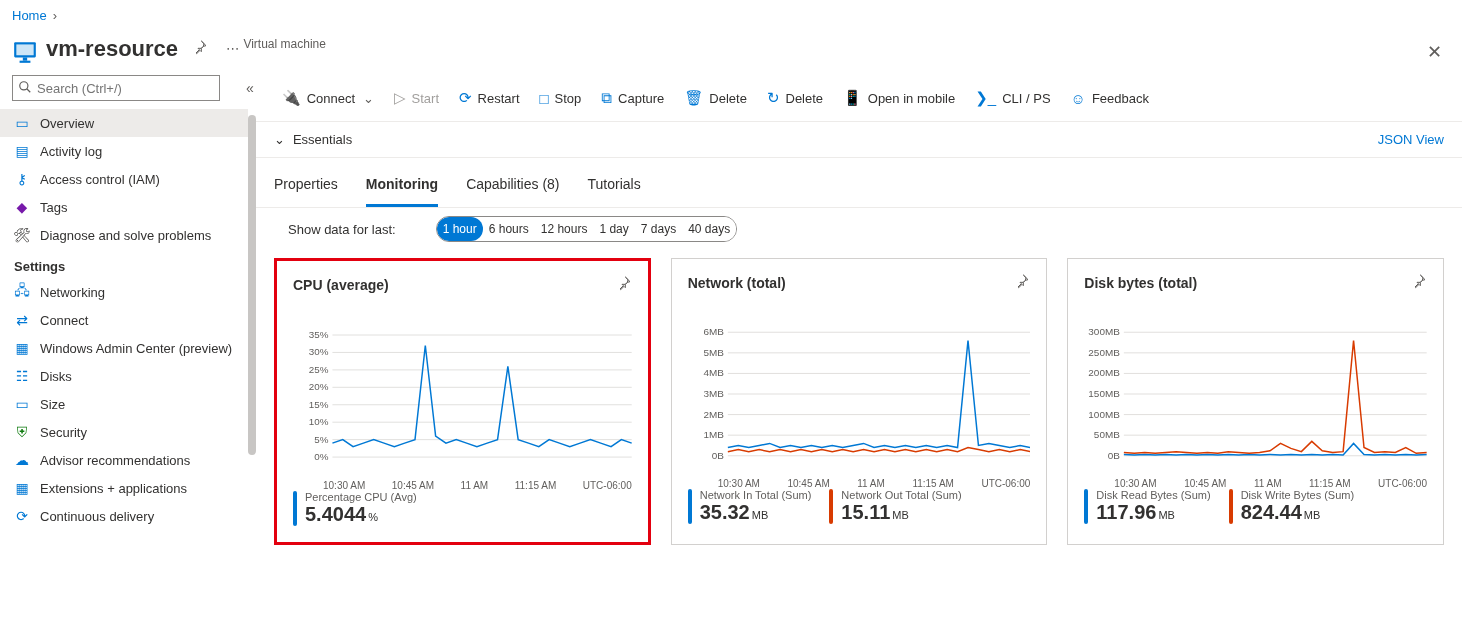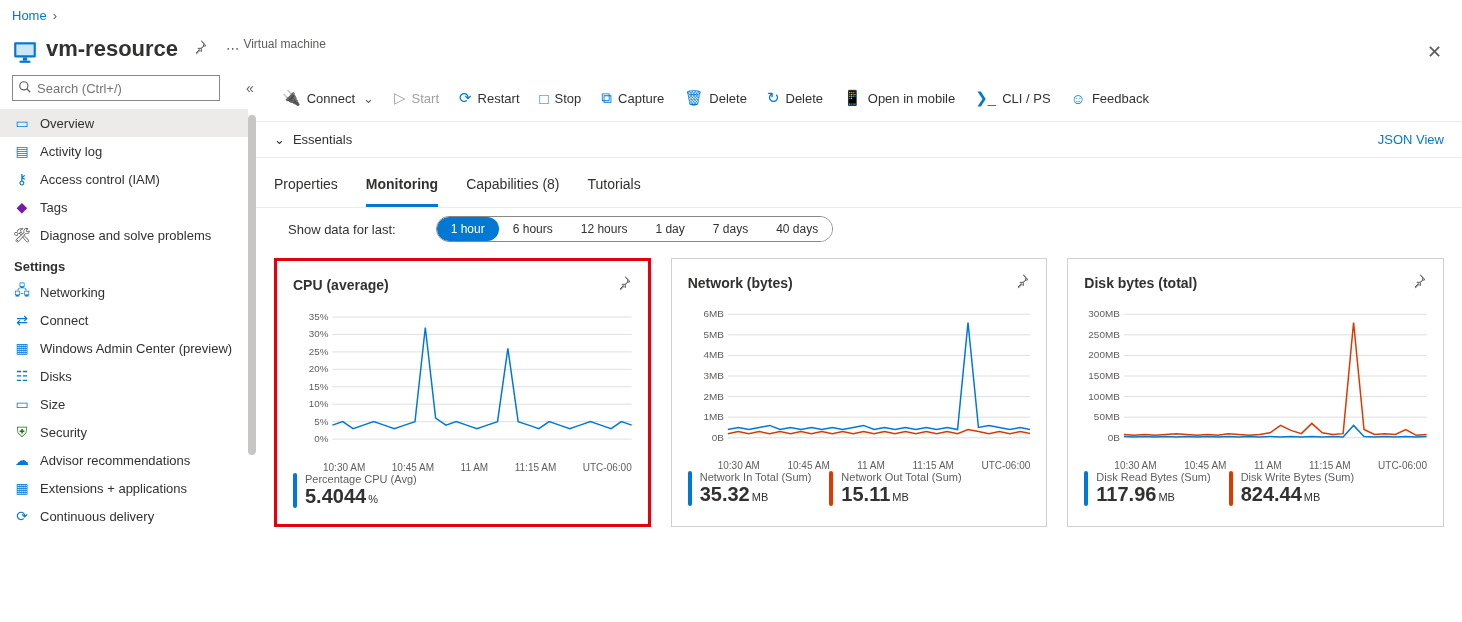--- a/index.html
+++ b/index.html
@@ -38,26 +38,26 @@
 .essentials{display:flex;align-items:center;justify-content:space-between;padding:10px 18px;border-bottom:1px solid #edebe9}
 .essentials-left{display:flex;align-items:center;gap:8px;cursor:pointer}
 .tabs{display:flex;gap:28px;padding:10px 18px 0 18px;border-bottom:1px solid #edebe9}
 .tab{padding:8px 0 12px 0;cursor:pointer;font-size:14px;color:#323130;border-bottom:3px solid transparent}
 .tab.active{border-bottom-color:#0078d4;font-weight:600}
 .metrics-head{display:flex;align-items:center;gap:14px;padding:16px 18px 6px 32px}
 .metrics-head h2{font-size:16px;font-weight:700}
 .time-row{display:flex;align-items:center;gap:40px;padding:8px 18px 16px 32px}
 .time-label{font-size:13px;color:#323130}
 .time-pills{display:flex;align-items:center;border:1px solid #8a8886;border-radius:14px;overflow:hidden;height:26px}
-.pill{padding:4px 14px;font-size:12px;background:#fff;border:none;cursor:pointer;color:#323130;height:100%}
+.pill{padding:4px 6px;font-size:12px;background:#fff;border:none;cursor:pointer;color:#323130;height:100%}
 .pill.active{background:#0078d4;color:#fff;border-radius:12px}
 .cards{display:flex;gap:20px;padding:0 18px 0 18px}
 .card{border:1px solid #d2d0ce;width:380px;padding:14px 16px 16px 16px;position:relative;background:#fff}
 .card.highlight{border:3px solid #e3000f}
-.card-head{display:flex;justify-content:space-between;align-items:center;margin-bottom:6px}
+.card-head{display:flex;justify-content:space-between;align-items:center;margin-bottom:24px}
 .card-title{font-size:14px;font-weight:600}
 .pin-icon{background:none;border:none;cursor:pointer;color:#605e5c}
 .chart{position:relative;height:160px;margin-left:4px}
 .chart svg{width:100%;height:100%}
 .chart-x-labels{display:flex;justify-content:space-between;font-size:10px;color:#605e5c;padding:2px 0 0 30px}
 .legend{display:flex;gap:18px;margin-top:0}
 .legend-item{display:flex;gap:8px}
 .legend-bar{width:4px;background:#0078d4;border-radius:2px}
 .legend-bar.orange{background:#d83b01}
 .legend-text{display:flex;flex-direction:column}
@@ -292,21 +292,21 @@
               <div class="legend-bar "></div>
               <div class="legend-text">
                 <span class="legend-label">Percentage CPU (Avg)</span>
                 <span class="legend-value">5.4044<span class="unit">%</span></span>
               </div>
             </div>
           </div>
   </div>
         <div class="card ">
     <div class="card-head">
-            <span class="card-title">Network (bytes)</span>
+            <span class="card-title">Network (total)</span>
     <button class="pin-icon"><svg class="icon" viewBox="0 0 24 24">
                 <path d="M14 3l7 7-4 1-3 3v5l-2-2-5 5-1-1 5-5-2-2h5l3-3 1-4z" fill="none" stroke="#605e5c" stroke-width="1.5"></path>
               </svg></button>
           </div>
     <div class="chart"><svg viewBox="0 0 340 140">
               <line class="gridline" x1="36" y1="130" x2="340" y2="130"></line>
               <text class="ytick" x="32" y="133" text-anchor="end">0B</text>
               <line class="gridline" x1="36" y1="109.33333333333334" x2="340" y2="109.33333333333334"></line>
               <text class="ytick" x="32" y="112.33333333333334" text-anchor="end">1MB</text>
               <line class="gridline" x1="36" y1="88.66666666666667" x2="340" y2="88.66666666666667"></line>

